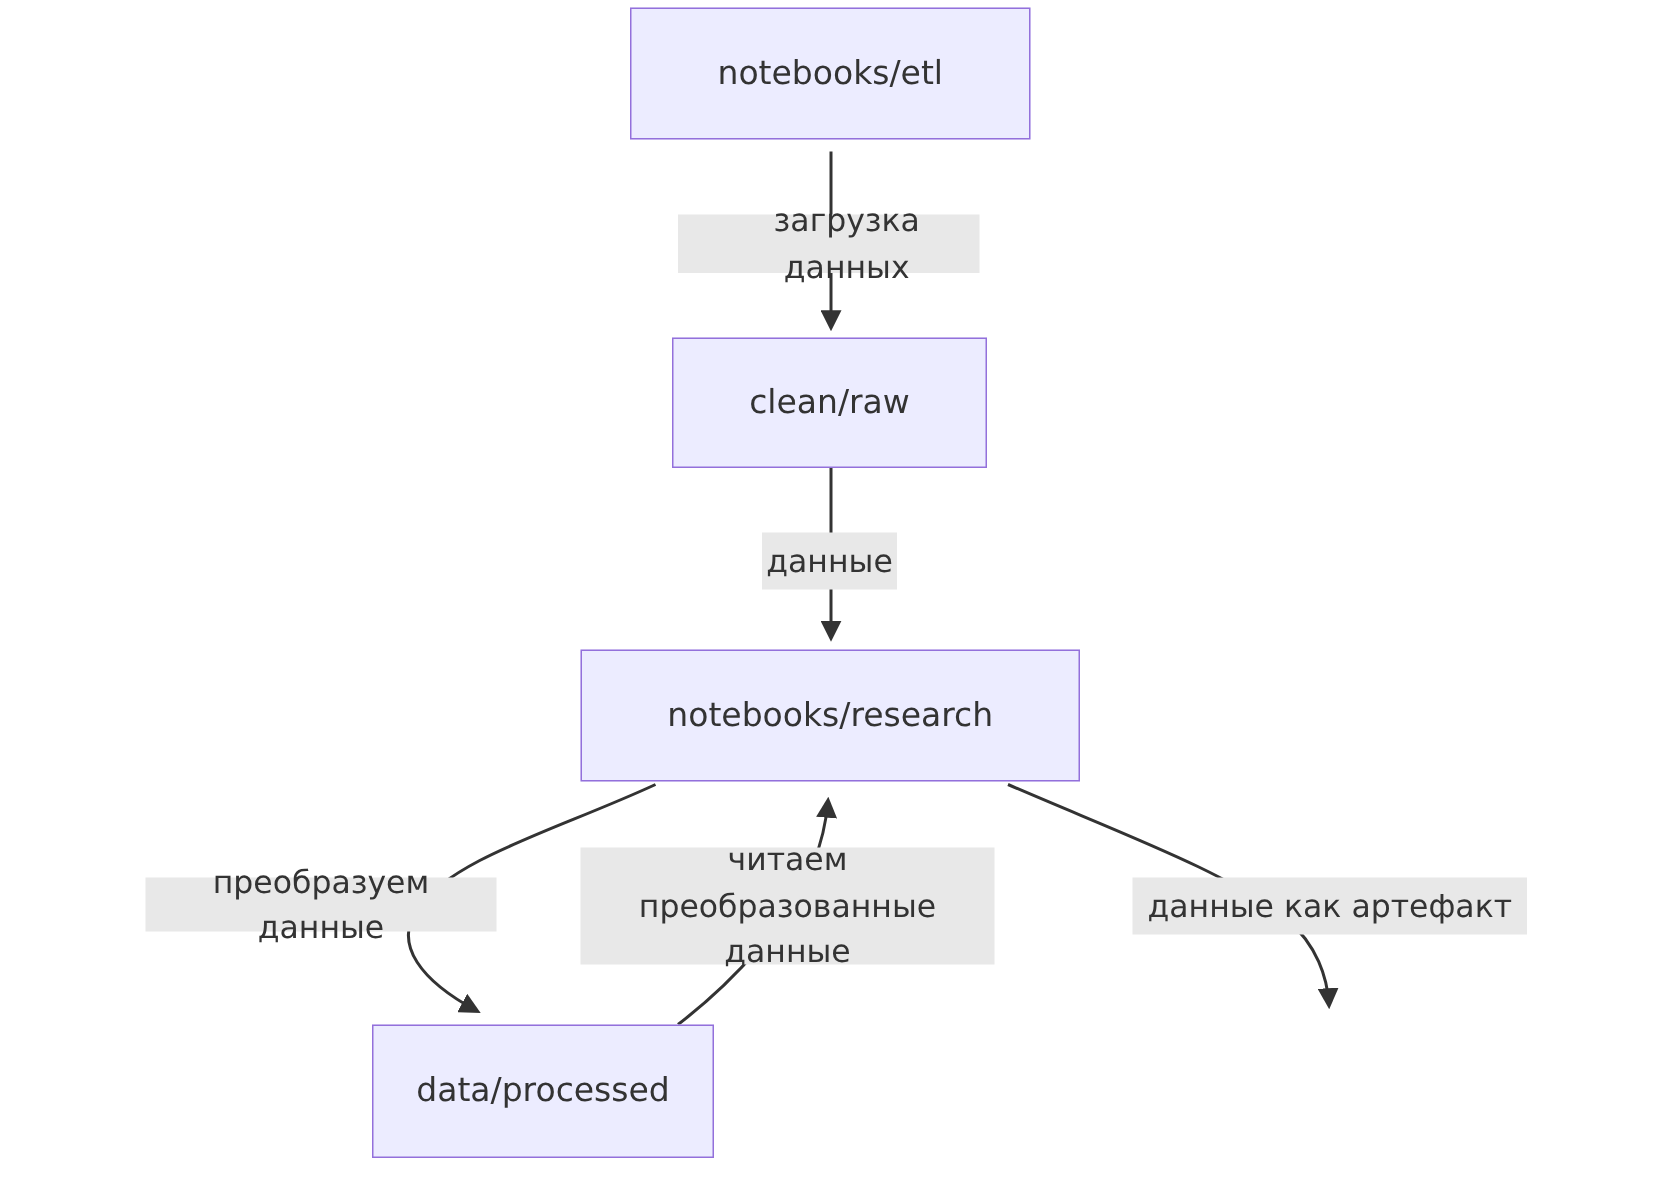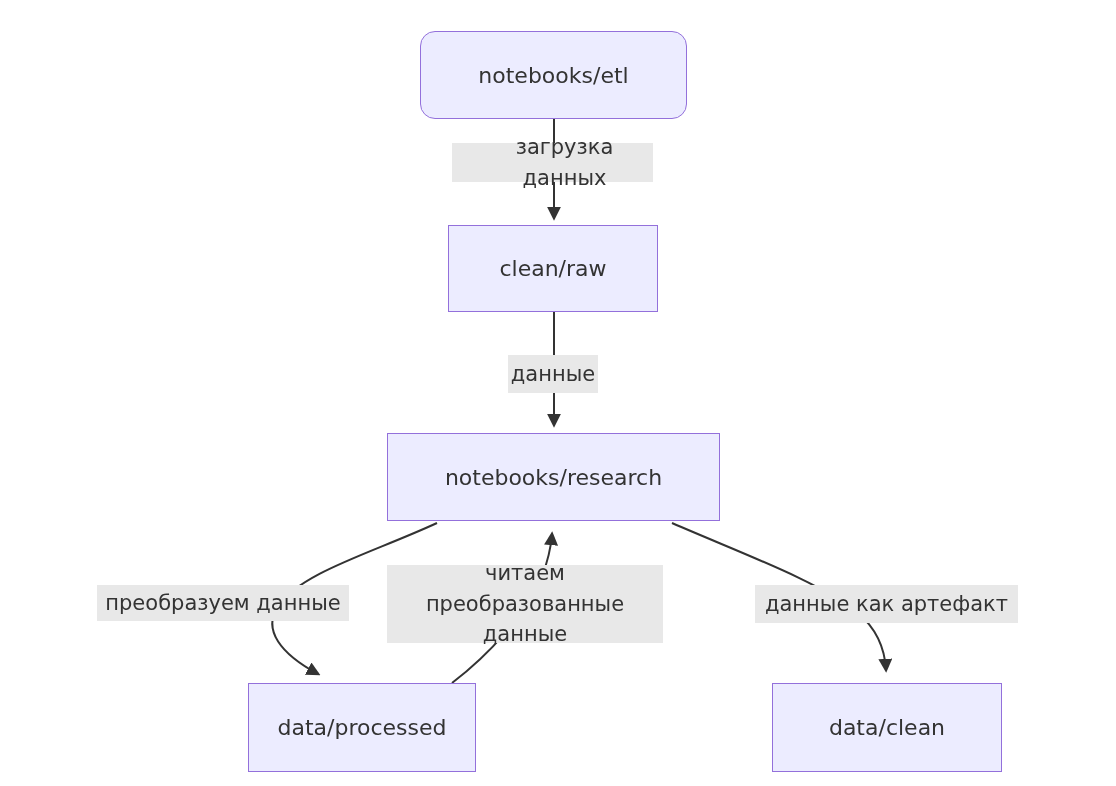--- a/index.html
+++ b/index.html
@@ -47,29 +47,29 @@
     color: #333333;
     font-size: 21px;
     line-height: 1.45;
     display: flex;
     align-items: center;
     justify-content: center;
     text-align: center;
     padding: 2px 8px;
   }
   
-  .node-etl        { left: 420px; top: 31px;  width: 267px; height: 88px; border-radius: 15px; }
+  .node-etl        { left: 420px; top: 5px;  width: 267px; height: 88px; }
   .node-raw        { left: 448px; top: 225px; width: 210px; height: 87px; }
   .node-research   { left: 387px; top: 433px; width: 333px; height: 88px; }
   .node-processed  { left: 248px; top: 683px; width: 228px; height: 89px; }
   .node-clean      { left: 772px; top: 683px; width: 230px; height: 89px; }
   
   .label-load      { left: 452px; top: 143px; width: 201px; height: 39px; padding-left: 32px; }
   .label-read      { left: 508px; top: 355px; width: 90px;  height: 38px; }
-  .label-transform { left: 97px;  top: 585px; width: 252px; height: 36px; }
+  .label-transform { left: 97px;  top: 585px; width: 234px; height: 36px; }
   .label-readproc  { left: 387px; top: 565px; width: 276px; height: 78px; }
   .label-artifact  { left: 755px; top: 585px; width: 263px; height: 38px; }
 </style>
 </head>
 <body>
 
 <div class="canvas">
 
   <svg class="edges-svg" viewBox="0 0 1116 786" xmlns="http://www.w3.org/2000/svg">
     <defs>
@@ -94,23 +94,20 @@
   </div>
   <div class="node node-raw">
     <span>clean/raw</span>
   </div>
   <div class="node node-research">
     <span>notebooks/research</span>
   </div>
   <div class="node node-processed">
     <span>data/processed</span>
   </div>
-  <div class="node node-clean">
-    <span>data/clean</span>
-  </div>
 
   <div class="edge-label label-load">
     <span>загрузка данных</span>
   </div>
   <div class="edge-label label-read">
     <span>данные</span>
   </div>
   <div class="edge-label label-transform">
     <span>преобразуем данные</span>
   </div>

